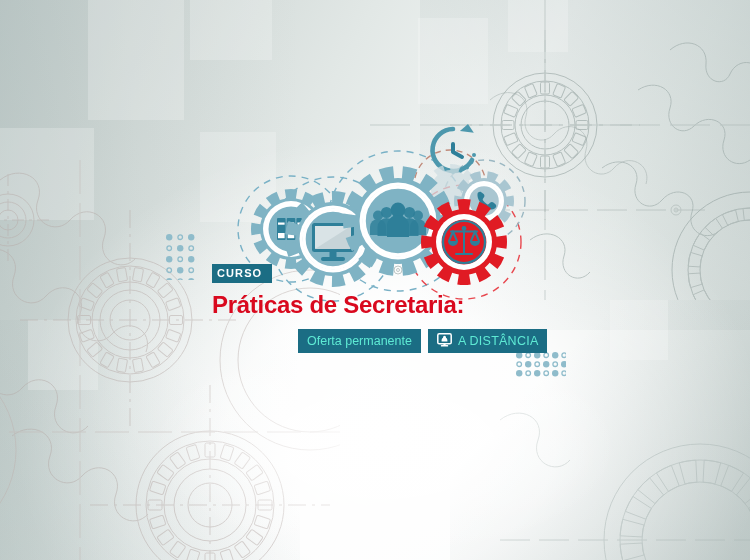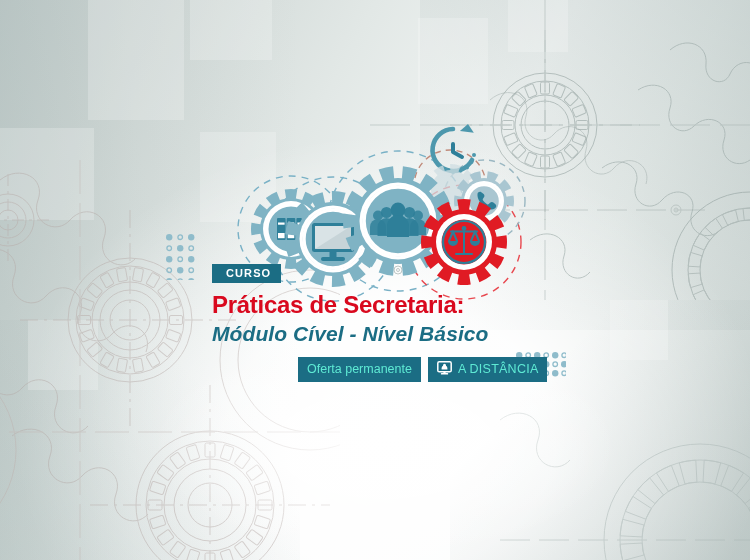--- a/index.html
+++ b/index.html
@@ -48,21 +48,21 @@
   
   #textblock{position:absolute;left:212px;top:263px;width:420px;}
 
   #curso-badge{
     display:inline-block;
     background:#1b6d84;
     color:#ffffff;
     font-size:11px;
     font-weight:bold;
     letter-spacing:.10em;
-    padding:4px 10px 4px 14px;
+    padding:4px 10px 4px 5px;
     line-height:1;
   }
 
   #course-title{
     margin:9px 0 0 0;
     font-size:24px;
     font-weight:bold;
     color:#d9091e;
     letter-spacing:-0.012em;
     line-height:1.08;
@@ -526,21 +526,20 @@
         <circle cx="21.2" cy="21.2" r="3.2" fill="#8fbccb"></circle>
         <circle cx="30.2" cy="21.2" r="2.3000000000000003" fill="none" stroke="#8fbccb" stroke-width="1.3"></circle>
         <circle cx="39.2" cy="21.2" r="3.2" fill="#8fbccb"></circle>
         <circle cx="48.2" cy="21.2" r="2.3000000000000003" fill="none" stroke="#8fbccb" stroke-width="1.3"></circle>
       </svg>
   </div>
 
   <div id="textblock">
     <span id="curso-badge">CURSO</span>
     <h1 id="course-title">Práticas de Secretaria:</h1>
-    <h2 id="course-subtitle">Módulo Cível - Nível Básico</h2>
 
     <div id="badge-row">
       <div class="tag">
         <span>Oferta permanente</span>
       </div>
       <div class="tag tag-ead">
         <span class="monitor-ico">
           <svg width="15" height="14" viewBox="0 0 15 14" fill="none">
             <rect x="0.8" y="0.8" width="13.4" height="10" rx="1.4" fill="none" stroke="#ffffff" stroke-width="1.5"></rect>
             <circle cx="7.5" cy="4.2" r="1.5" fill="#ffffff"></circle>

